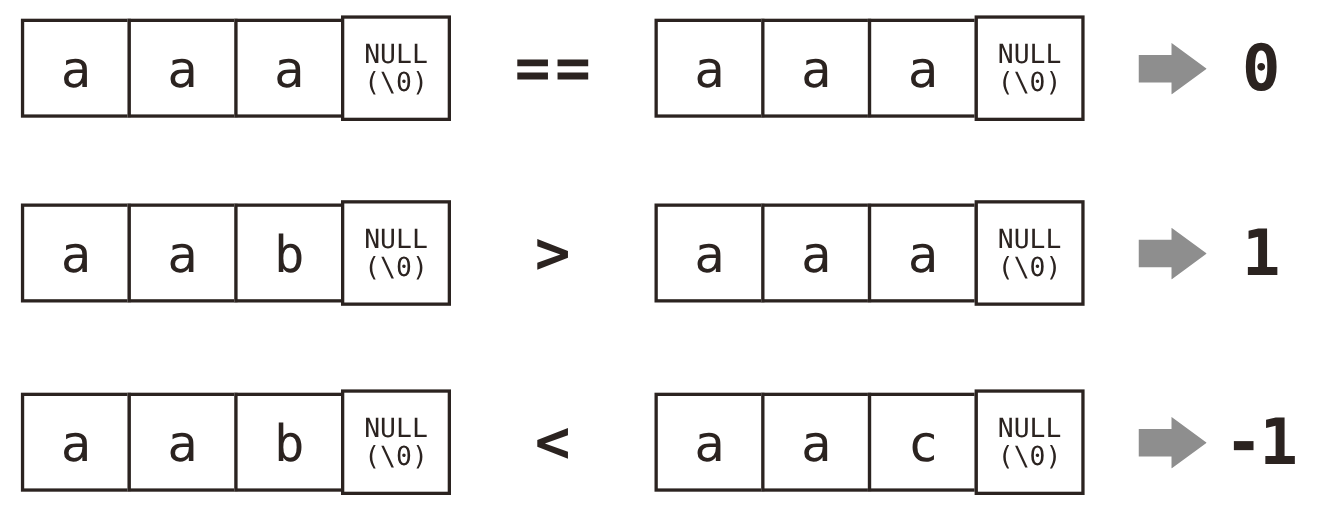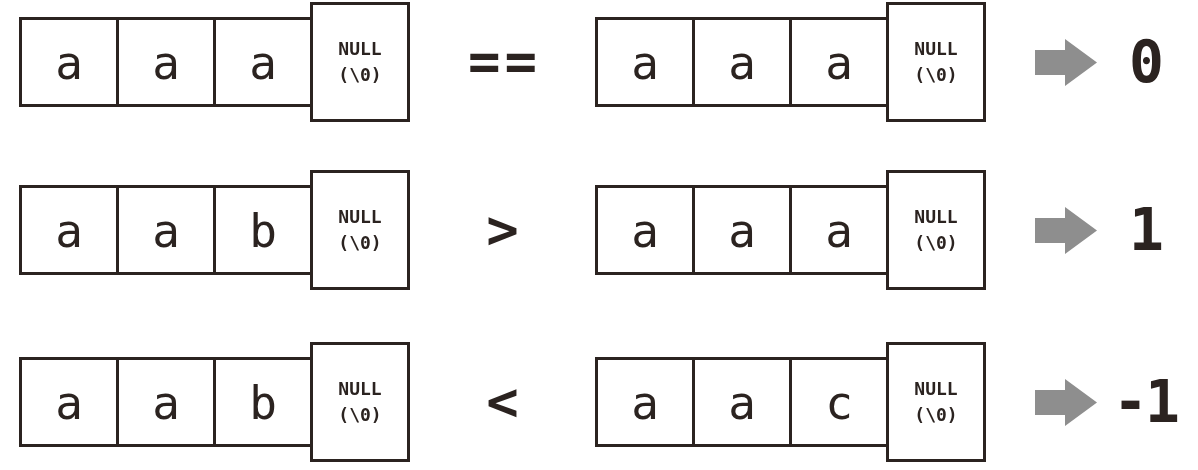--- a/index.html
+++ b/index.html
@@ -48,25 +48,24 @@
     justify-content: center;
     flex: none;
   }
   .cell + .cell { margin-left: -3px; }
   .cell.char {
     font-size: 46px;
     line-height: 1;
     padding-top: 2px;
   }
   .cell.null {
-    height: 120px;
-    font-size: 18px;
+    height: 96px;
+    font-size: 24px;
     line-height: 26px;
     letter-spacing: 0px;
-    font-weight: bold;
   }
 
   .op {
     flex: none;
     width: 185px;
     text-align: center;
     font-size: 54px;
     font-weight: bold;
     line-height: 1;
   }

